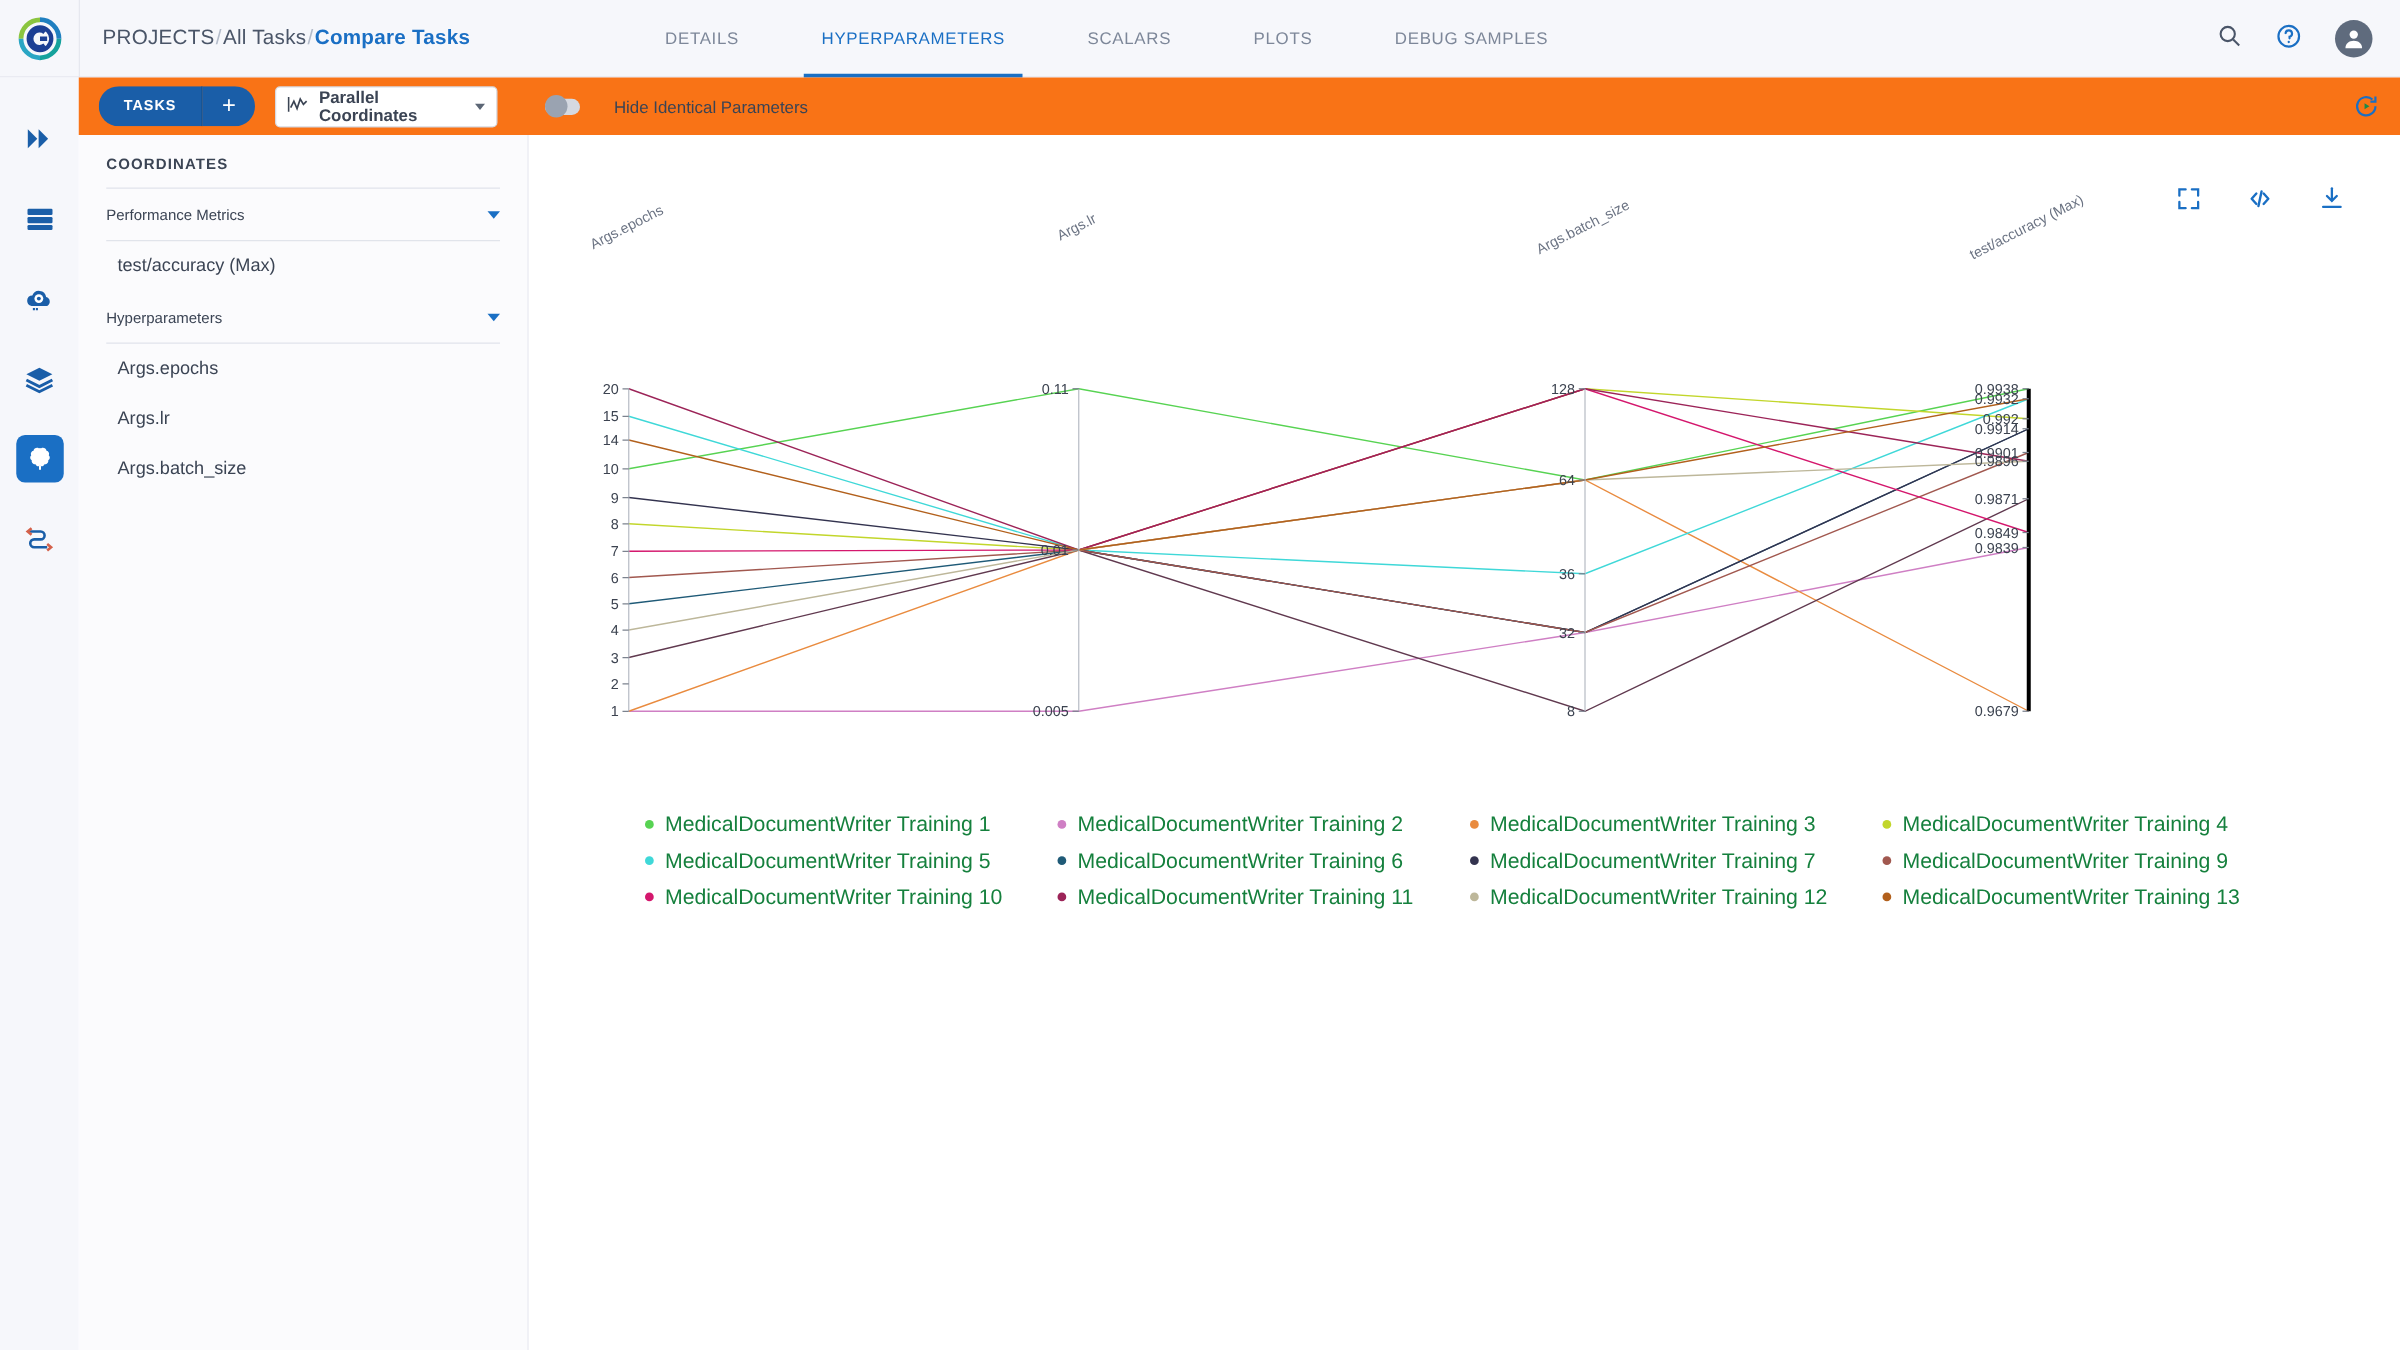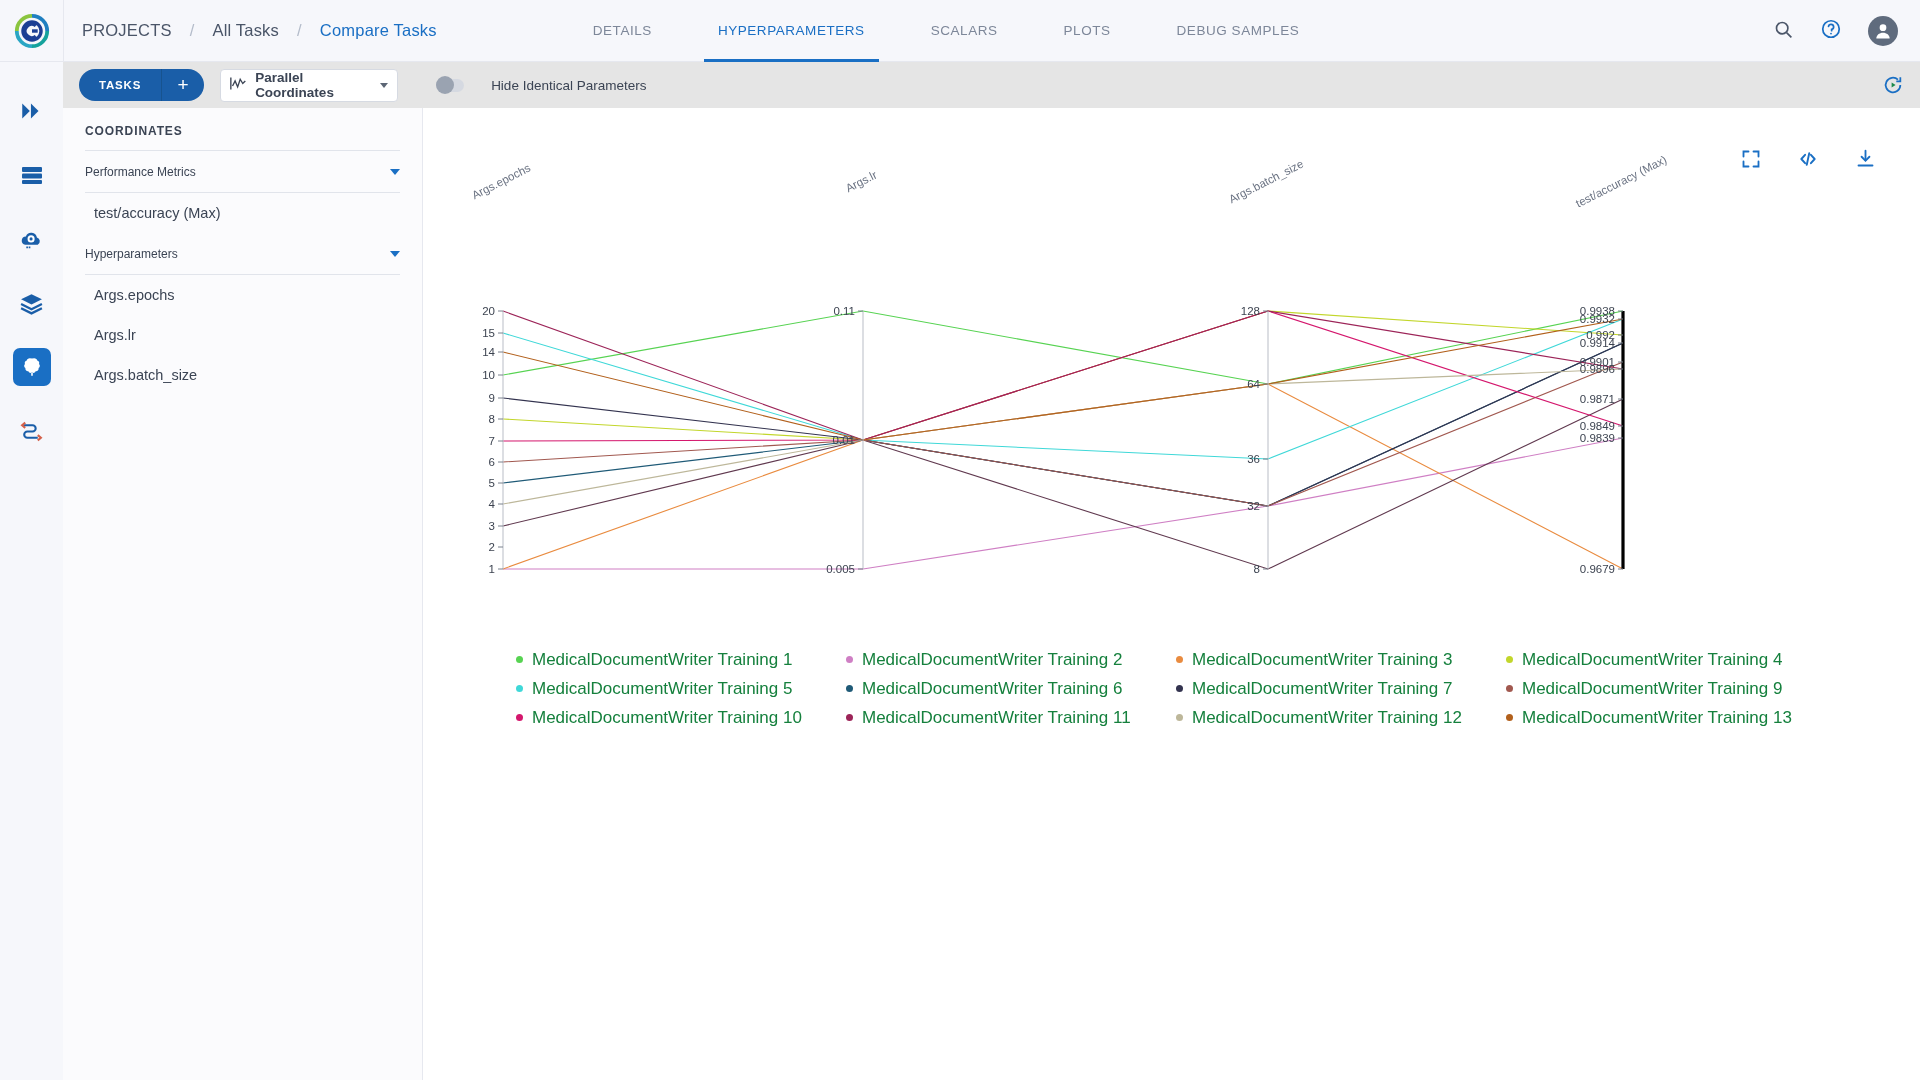--- a/index.html
+++ b/index.html
@@ -12,26 +12,26 @@
   }
 
   
   .topbar {
     position:absolute; top:0; left:0; width:1920px; height:62px;
     background:#f6f7fb; border-bottom:1px solid #e6e8ef;
     display:flex; align-items:center;
   }
   .logo-box { width:63px; height:62px; display:flex; align-items:center; justify-content:center; }
   .breadcrumb {
-    display:flex; align-items:center; gap:18px;
+    display:flex; align-items:center; gap:1px;
     padding-left:18px; font-size:16.5px; letter-spacing:.2px;
     border-left:1px solid #e6e8ef; height:62px;
   }
   .crumb { color:#4a5568; }
-  .crumb.active { color:#1a6fc4; }
+  .crumb.active { color:#1a6fc4;font-weight:bold; }
   .crumb-sep { color:#b4bcca; }
   .tabs { display:flex; align-items:center; gap:66px; margin-left:156px; height:62px; }
   .tab {
     font-size:13.5px; letter-spacing:.55px; color:#7d8799;
     height:62px; display:flex; align-items:center; position:relative;
     font-weight:500;
   }
   .tab.active { color:#1a6fc4; }
   .tab.active:after {
     content:""; position:absolute; left:-14px; right:-14px; bottom:0;
@@ -54,21 +54,21 @@
   }
   .rail-item {
     width:38px; height:38px; border-radius:7px;
     display:flex; align-items:center; justify-content:center;
   }
   .rail-item.active { background:#1a6fc4; }
 
   
   .subbar {
     position:absolute; top:62px; left:63px; width:1857px; height:46px;
-    background:#e5e5e5; display:flex; align-items:center; padding:0 16px;
+    background:#f97316; display:flex; align-items:center; padding:0 16px;
     gap:16px;
   }
   .tasks-btn-group { display:flex; height:32px; border-radius:16px; overflow:hidden; }
   .tasks-btn {
     background:#1a5ea8; color:#fff; font-size:11.5px; font-weight:700;
     letter-spacing:.8px; padding:0 20px; display:flex; align-items:center;
     border-right:1px solid #17538f;
   }
   .tasks-plus {
     background:#1a5ea8; color:#fff; width:42px;

